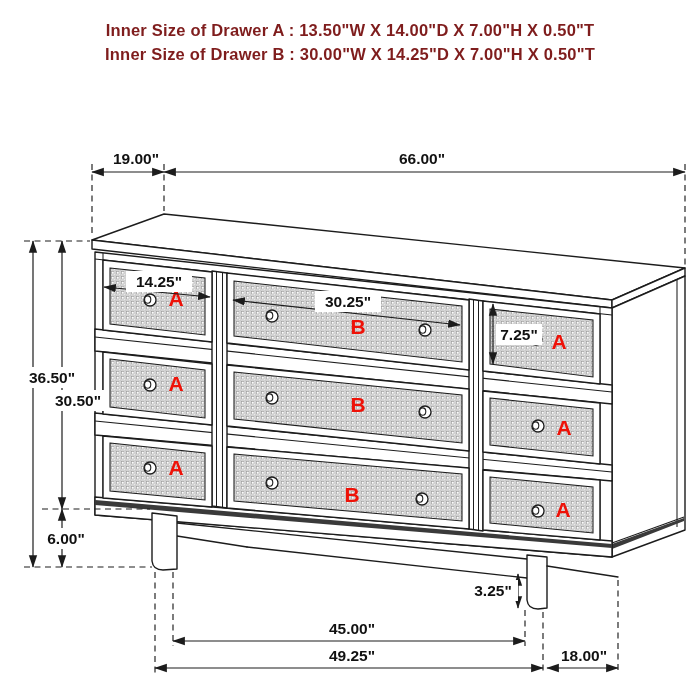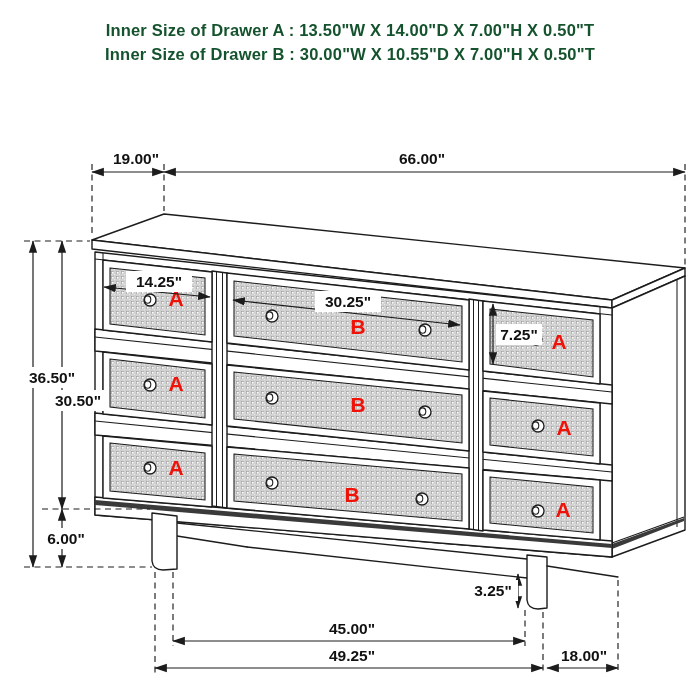--- a/index.html
+++ b/index.html
@@ -2,21 +2,21 @@
 <html><head>
 <meta charset="utf-8">
 <style>
   html,body{margin:0;padding:0;background:#ffffff;}
   .page{
     position:relative;width:700px;height:700px;background:#ffffff;
     font-family:"Liberation Sans", sans-serif;overflow:hidden;
   }
   .header{
     position:absolute;top:18px;left:0;width:100%;text-align:center;
-    font-weight:bold;font-size:16.5px;line-height:24px;color:#14532d;
+    font-weight:bold;font-size:16.5px;line-height:24px;color:#7f1d1d;
     letter-spacing:0.2px;
   }
   svg text{font-family:"Liberation Sans", sans-serif;}
   .dimlabel{font-size:15.5px;font-weight:bold;fill:#111;}
   .letter{font-size:21px;font-weight:bold;}
   .ln{stroke:#1c1c1c;stroke-width:1.4;fill:none;stroke-linecap:round;stroke-linejoin:round;}
   .thin{stroke:#1c1c1c;stroke-width:1.05;fill:none;}
   .face{fill:#ffffff;stroke:#1c1c1c;stroke-width:1.4;stroke-linejoin:round;}
   .panel{fill:url(#cane);stroke:#1c1c1c;stroke-width:1.05;}
   .dash{stroke:#1c1c1c;stroke-width:1.15;fill:none;stroke-dasharray:6 4.5;}
@@ -24,21 +24,21 @@
   .stripe{fill:#3a3a3a;stroke:none;}
   .bg{fill:#ffffff;stroke:none;}
 </style>
 </head>
 <body>
 
 <div class="page">
 
   <div class="header">
     <div>Inner Size of Drawer A : 13.50"W X 14.00"D X 7.00"H X 0.50"T</div>
-    <div>Inner Size of Drawer B : 30.00"W X 10.55"D X 7.00"H X 0.50"T</div>
+    <div>Inner Size of Drawer B : 30.00"W X 14.25"D X 7.00"H X 0.50"T</div>
   </div>
 
   <svg width="700" height="700" viewBox="0 0 700 700">
     <defs>
       <marker id="arw" viewBox="0 0 10 8" refX="9.4" refY="4" markerWidth="10.5" markerHeight="8.5" orient="auto-start-reverse">
         <path d="M0,0.7 L10,4 L0,7.3 Z" fill="#1c1c1c"></path>
       </marker>
       <pattern id="cane" width="5" height="5" patternUnits="userSpaceOnUse">
         <rect width="5" height="5" fill="#fdfdfd"></rect>
         <path d="M0,0.5 H5 M0.5,0 V5" stroke="#c6c6c6" stroke-width="0.8"></path>

